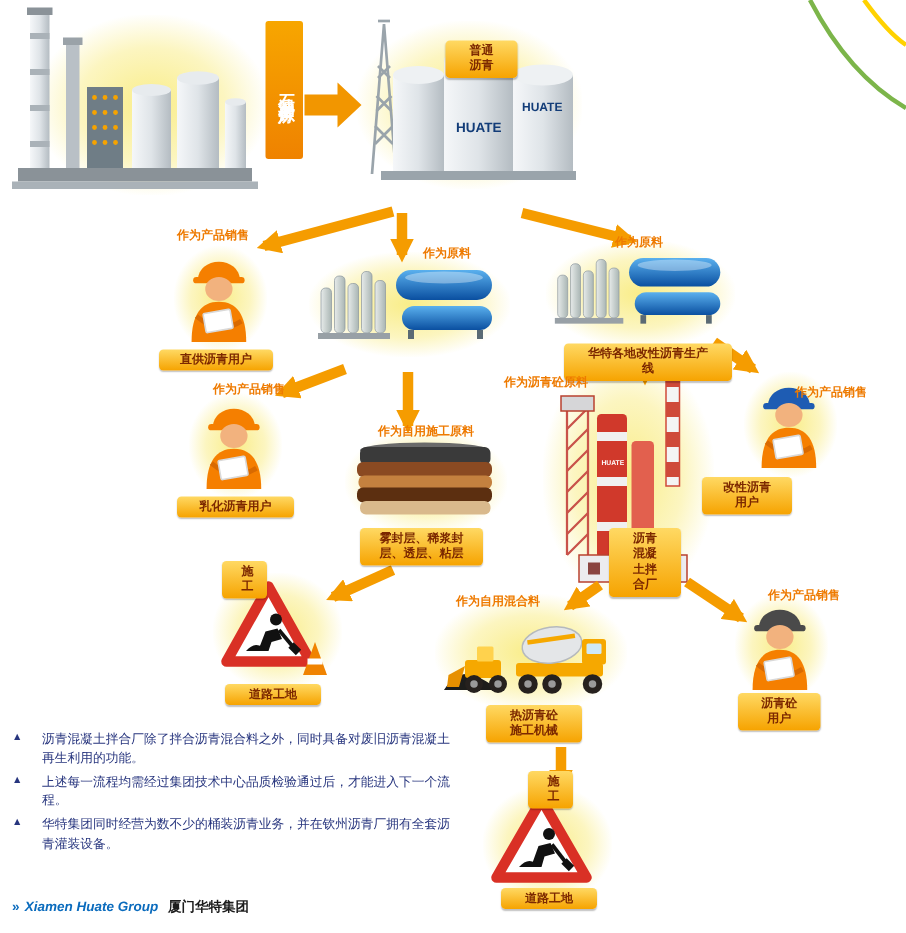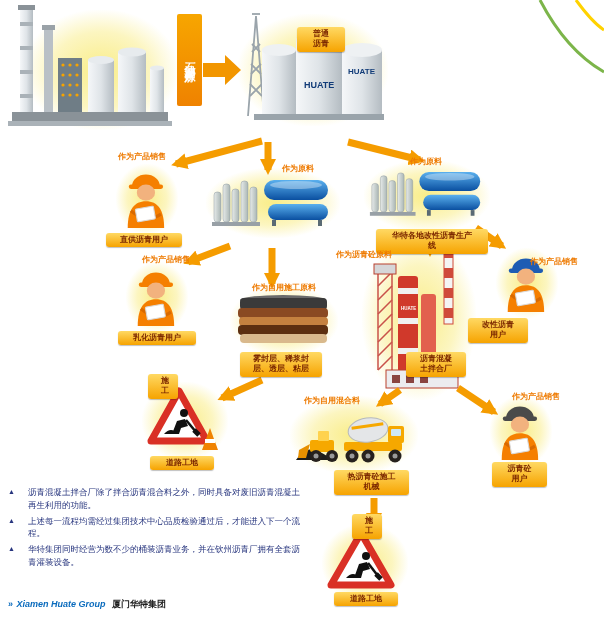--- a/index.html
+++ b/index.html
@@ -319,22 +319,22 @@
   </svg>
 
   <div class="pill" style="left:297px;top:27px;width:48px">普通沥青</div>
   <div class="pill" style="left:106px;top:233px;width:76px">直供沥青用户</div>
   <div class="pill" style="left:376px;top:229px;width:112px">华特各地改性沥青生产线</div>
   <div class="pill" style="left:118px;top:331px;width:78px">乳化沥青用户</div>
   <div class="pill" style="left:240px;top:352px;width:82px">雾封层、稀浆封层、透层、粘层</div>
   <div class="pill" style="left:148px;top:374px;width:30px">施工</div>
   <div class="pill" style="left:150px;top:456px;width:64px">道路工地</div>
   <div class="pill" style="left:468px;top:318px;width:60px">改性沥青用户</div>
-  <div class="pill" style="left:406px;top:352px;width:60px">沥青混凝土拌合厂</div>
-  <div class="pill" style="left:334px;top:470px;width:75px">热沥青砼施工机械</div>
+  <div class="pill" style="left:406px;top:352px;width:48px">沥青混凝土拌合厂</div>
+  <div class="pill" style="left:324px;top:470px;width:64px">热沥青砼施工机械</div>
   <div class="pill" style="left:492px;top:462px;width:55px">沥青砼用户</div>
   <div class="pill" style="left:352px;top:514px;width:30px">施工</div>
   <div class="pill" style="left:334px;top:592px;width:64px">道路工地</div>
 
   <div class="tag" style="left:118px;top:151px">作为产品销售</div>
   <div class="tag" style="left:282px;top:163px">作为原料</div>
   <div class="tag" style="left:410px;top:156px">作为原料</div>
   <div class="tag" style="left:142px;top:254px">作为产品销售</div>
   <div class="tag" style="left:252px;top:282px">作为自用施工原料</div>
   <div class="tag" style="left:336px;top:249px">作为沥青砼原料</div>

